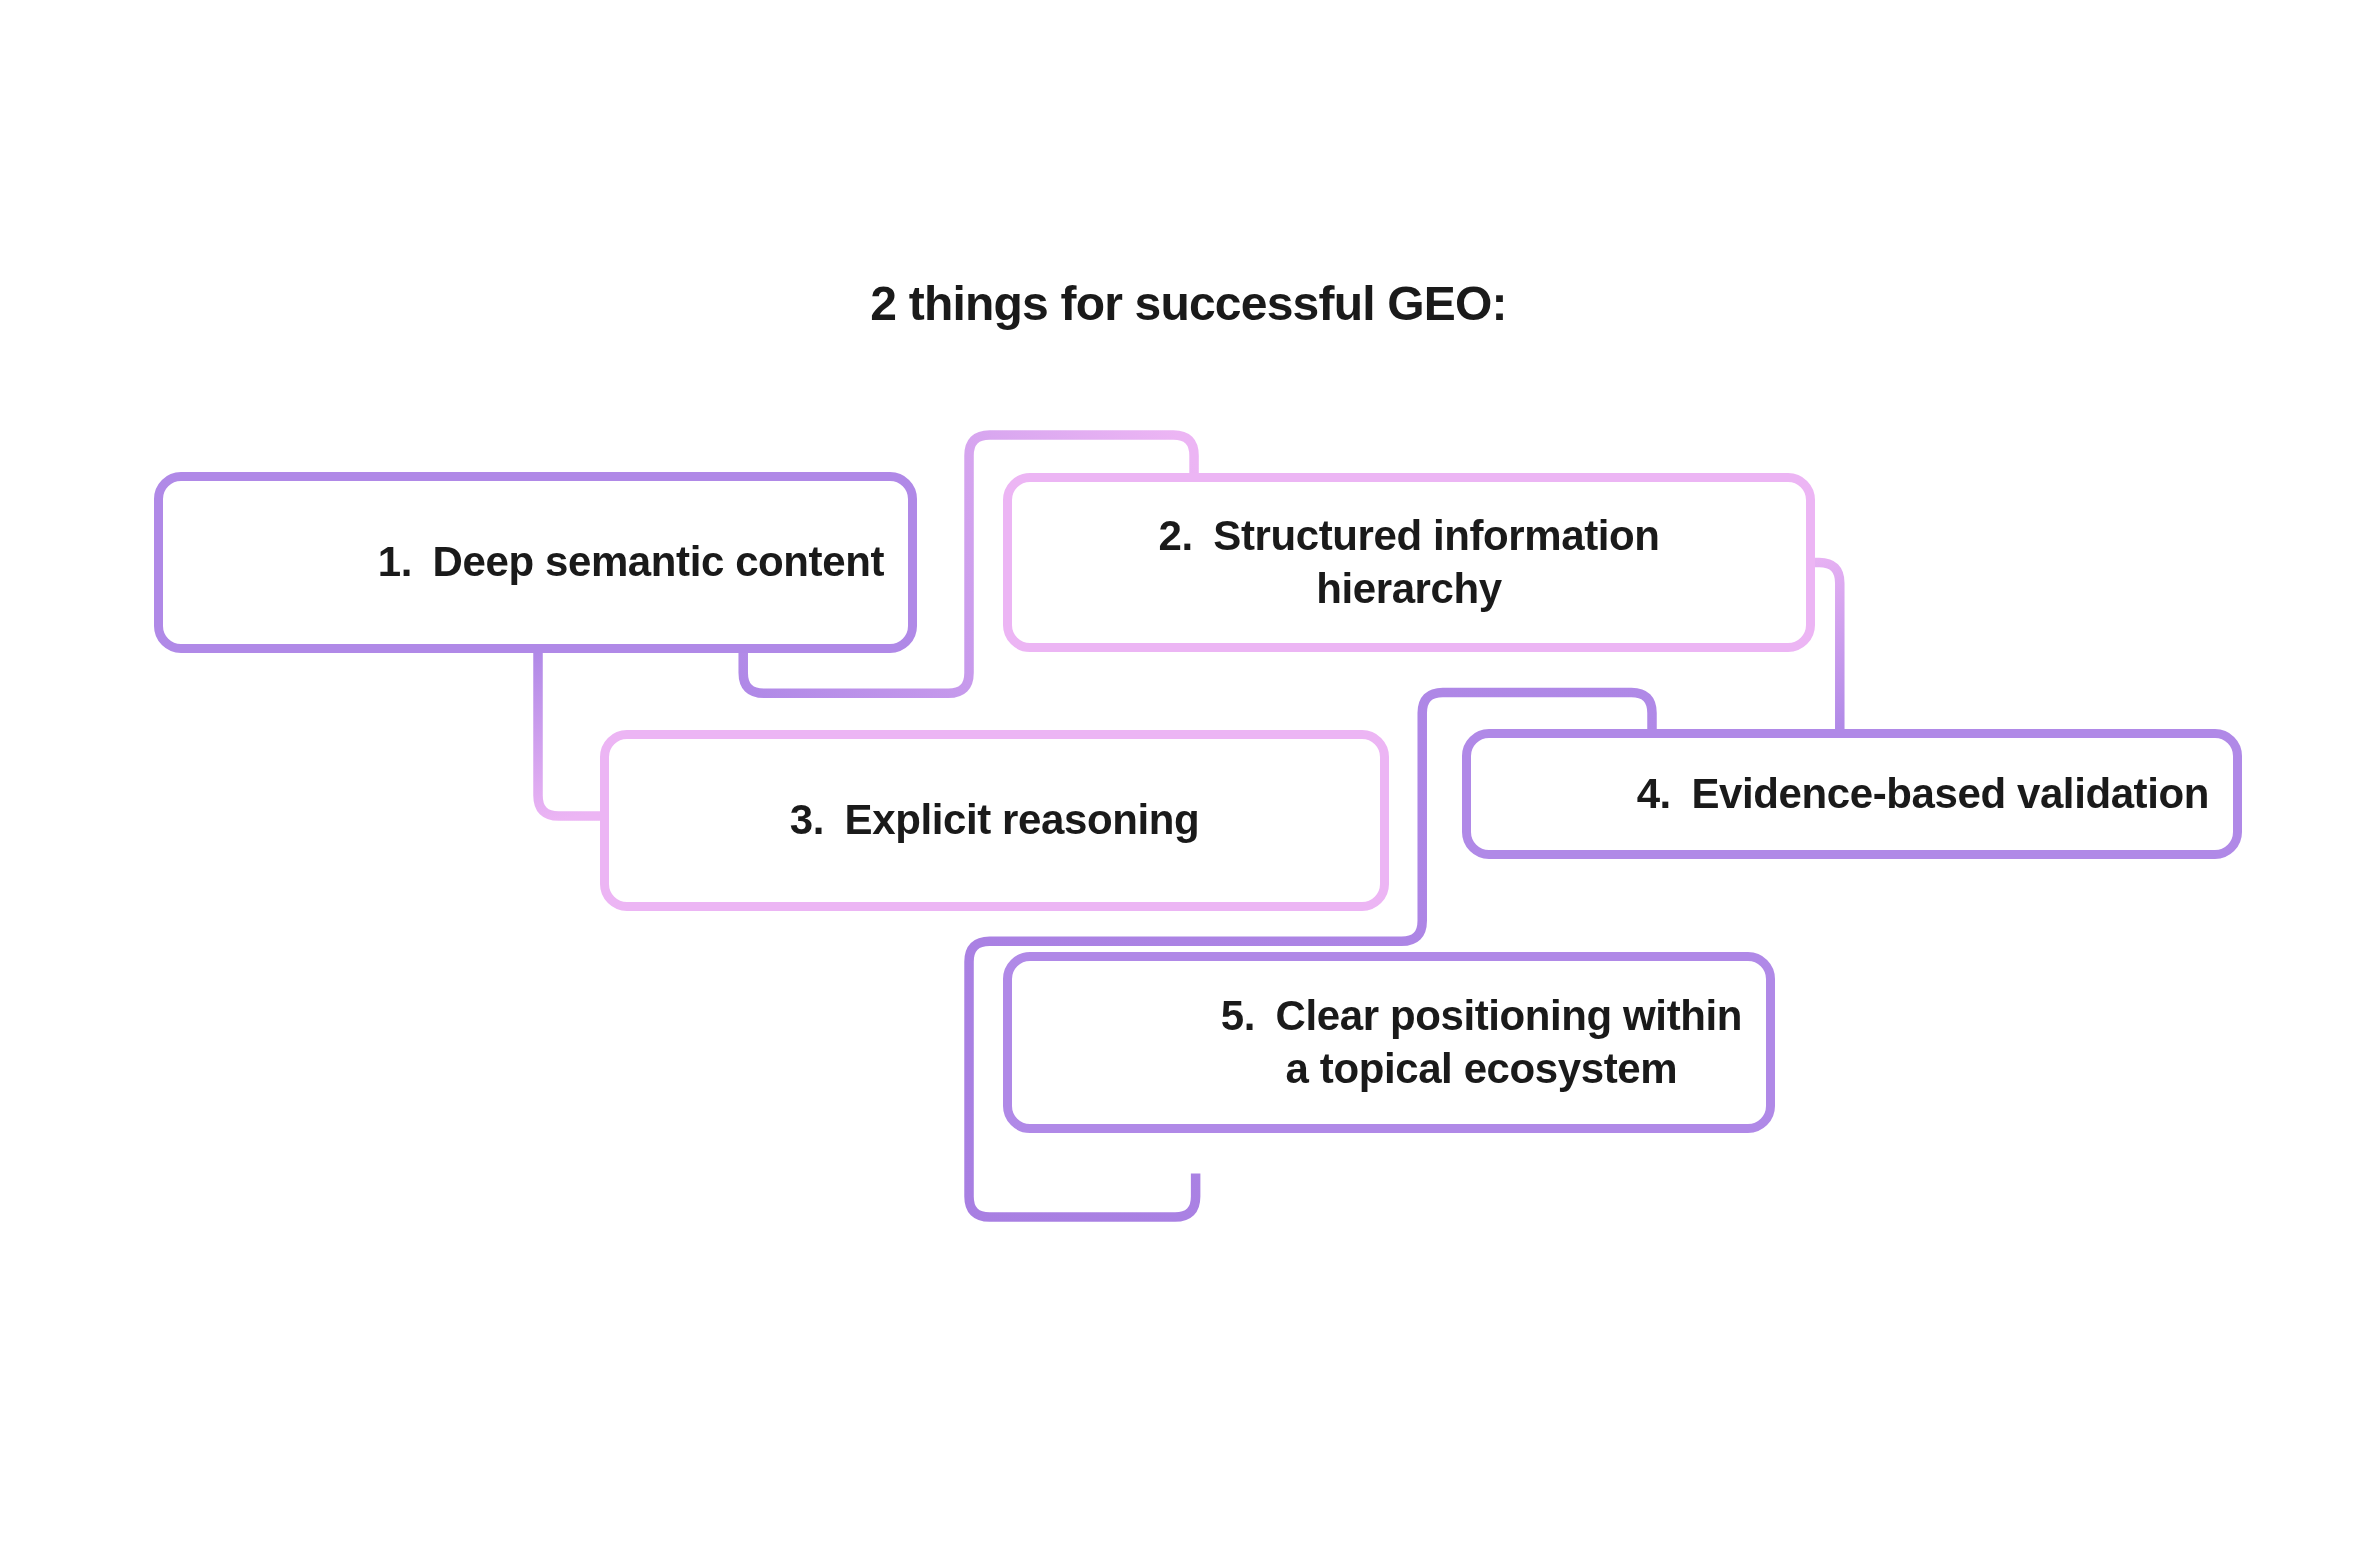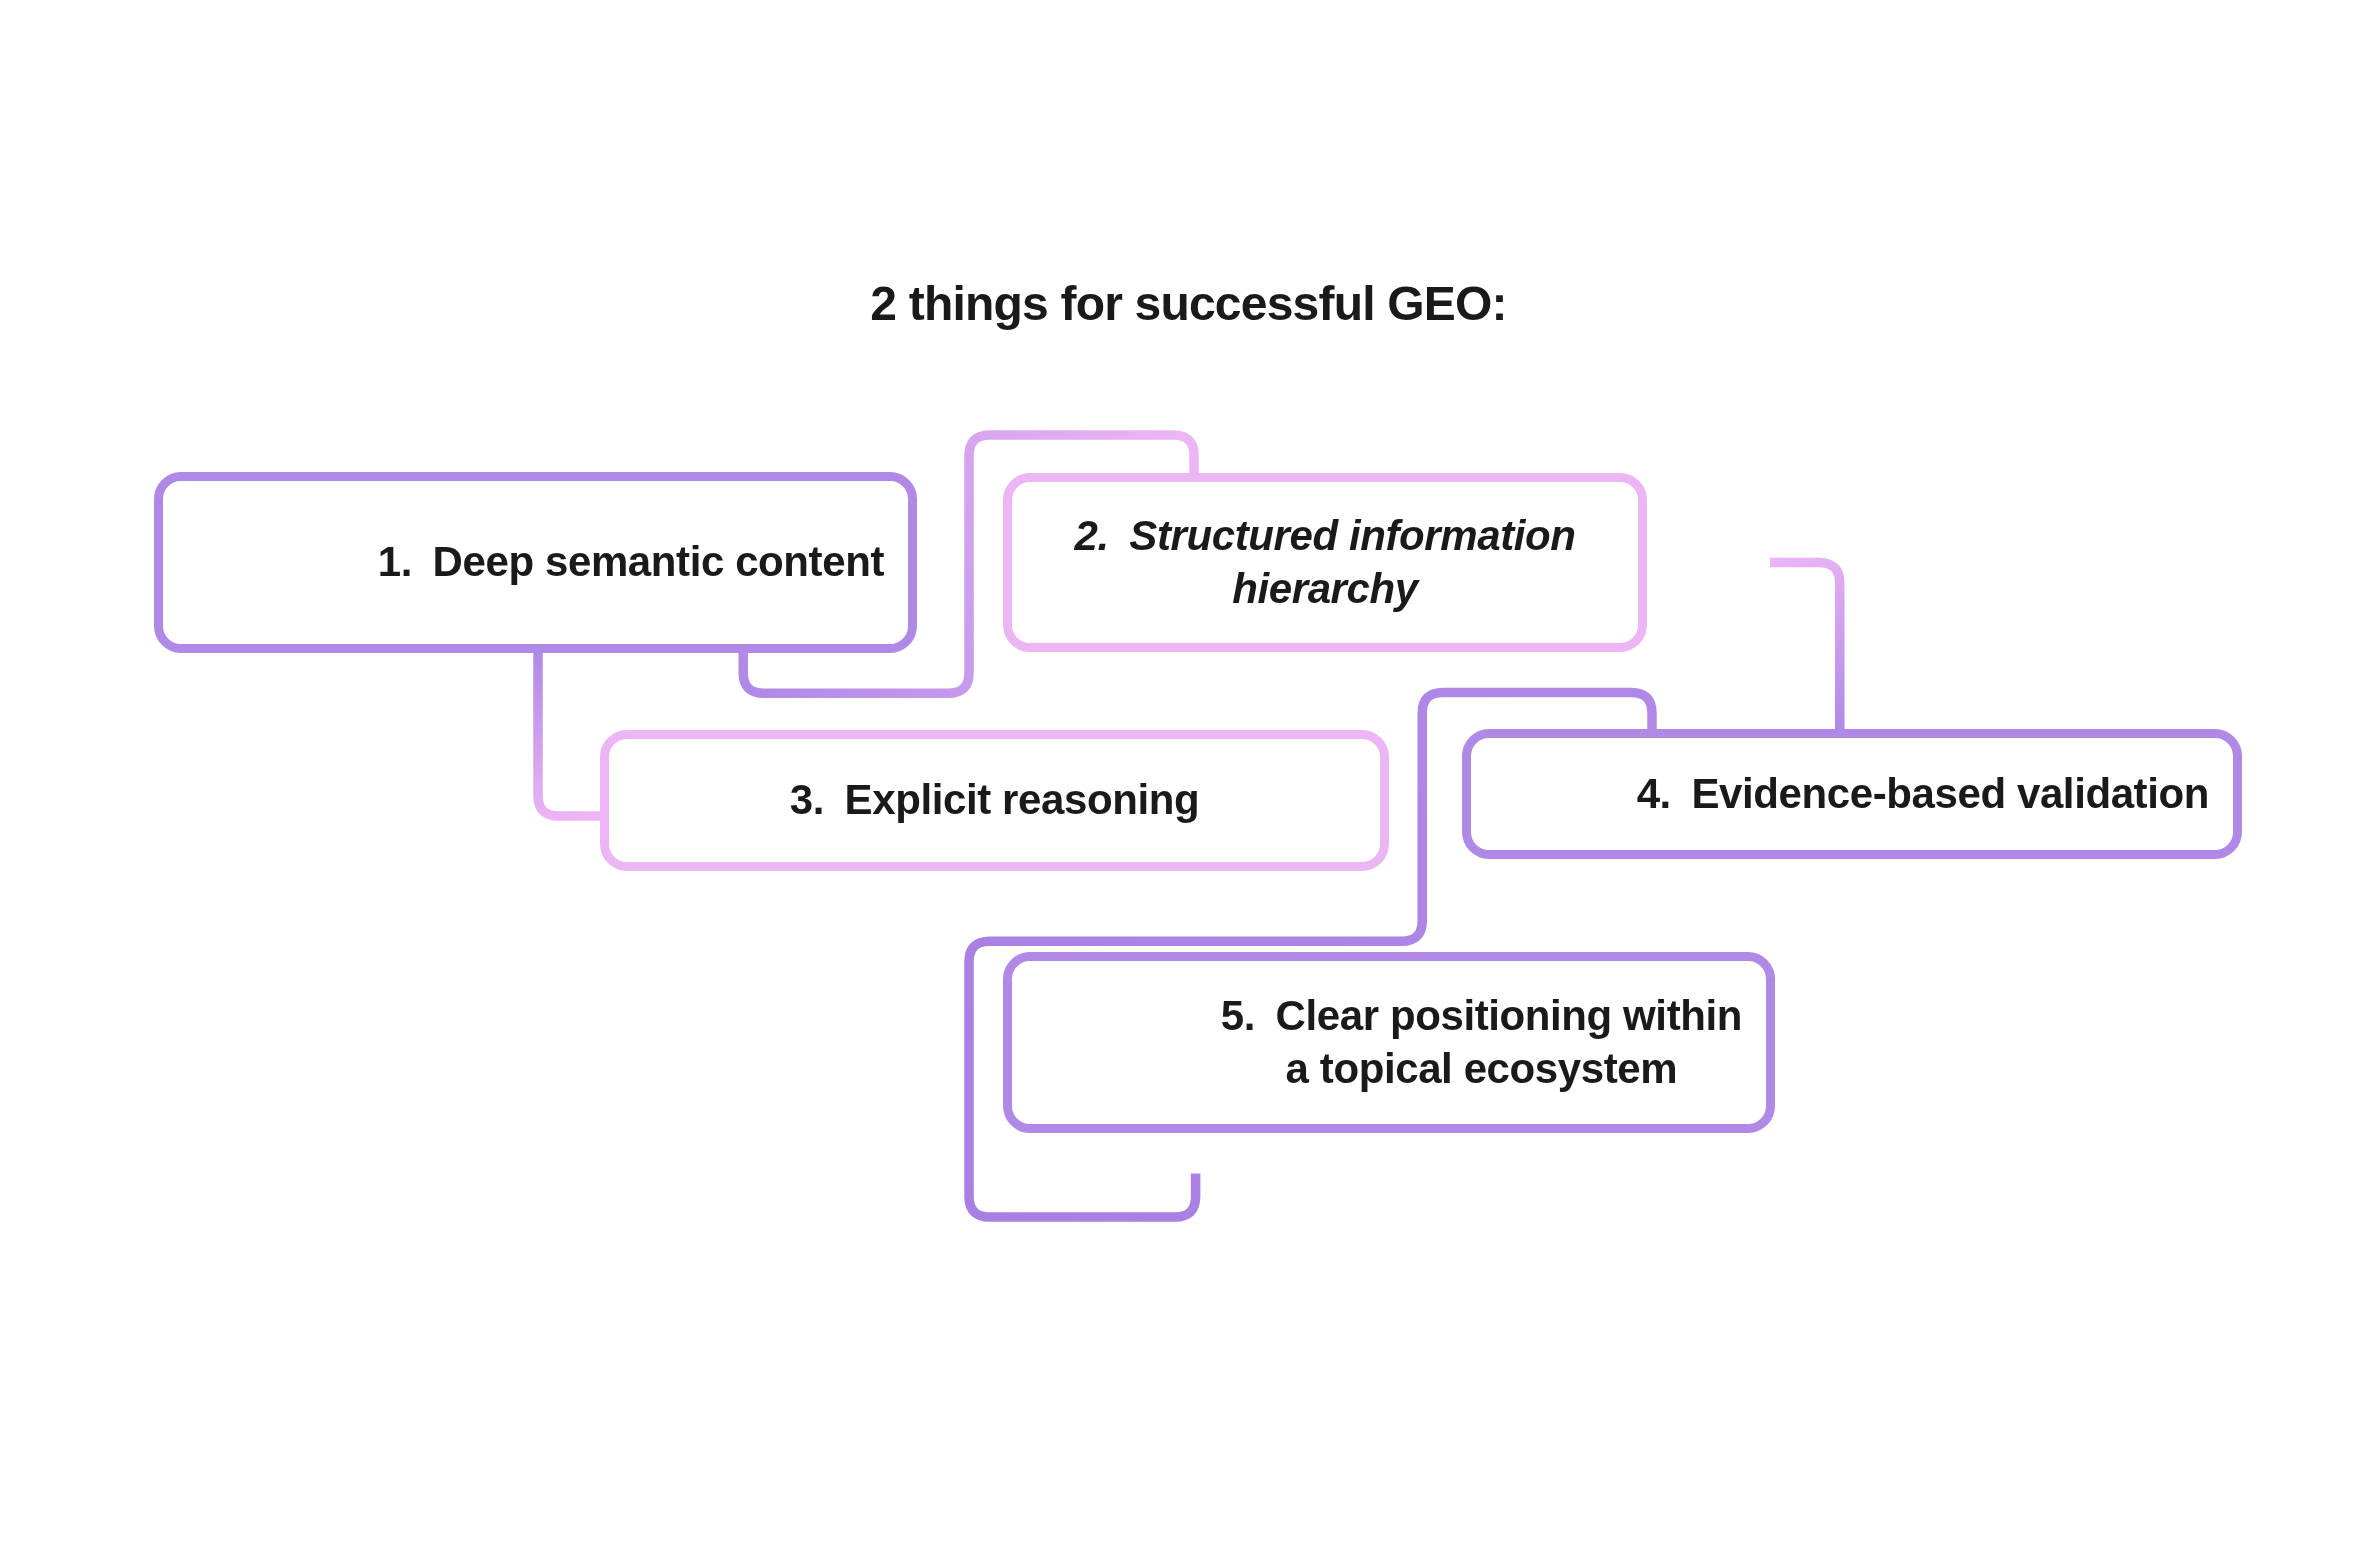--- a/index.html
+++ b/index.html
@@ -35,22 +35,22 @@
   }
   .node--pink{border-color:var(--pink);}
   .node--purple{border-color:var(--purple);justify-content:flex-end;}
   .node-label{
     font-size:42px;font-weight:700;line-height:1.26;letter-spacing:-0.4px;
     color:var(--text);
     white-space:pre-line;
     padding:0 24px;
   }
   .node-1{left:154px;top:472px;width:763px;height:181px;}
-  .node-2{left:1003px;top:473px;width:644px;height:179px;font-style:italic;}
-  .node-3{left:600px;top:730px;width:789px;height:141px;}
+  .node-2{left:1003px;top:473px;width:812px;height:179px;}
+  .node-3{left:600px;top:730px;width:789px;height:181px;}
   .node-4{left:1462px;top:729px;width:780px;height:130px;}
   .node-5{left:1003px;top:952px;width:772px;height:181px;}
 </style>
 </head>
 <body>
 
 <div class="canvas">
 
   <div class="title">2 things for successful GEO:</div>
 

